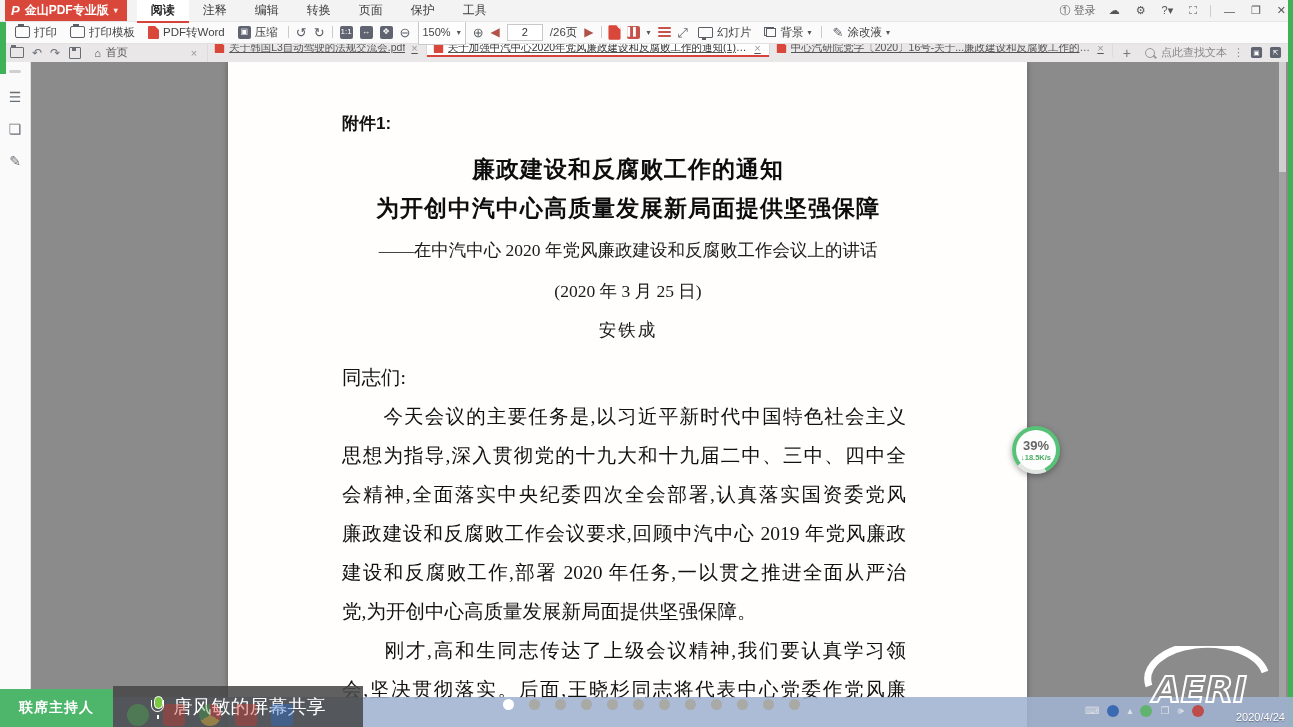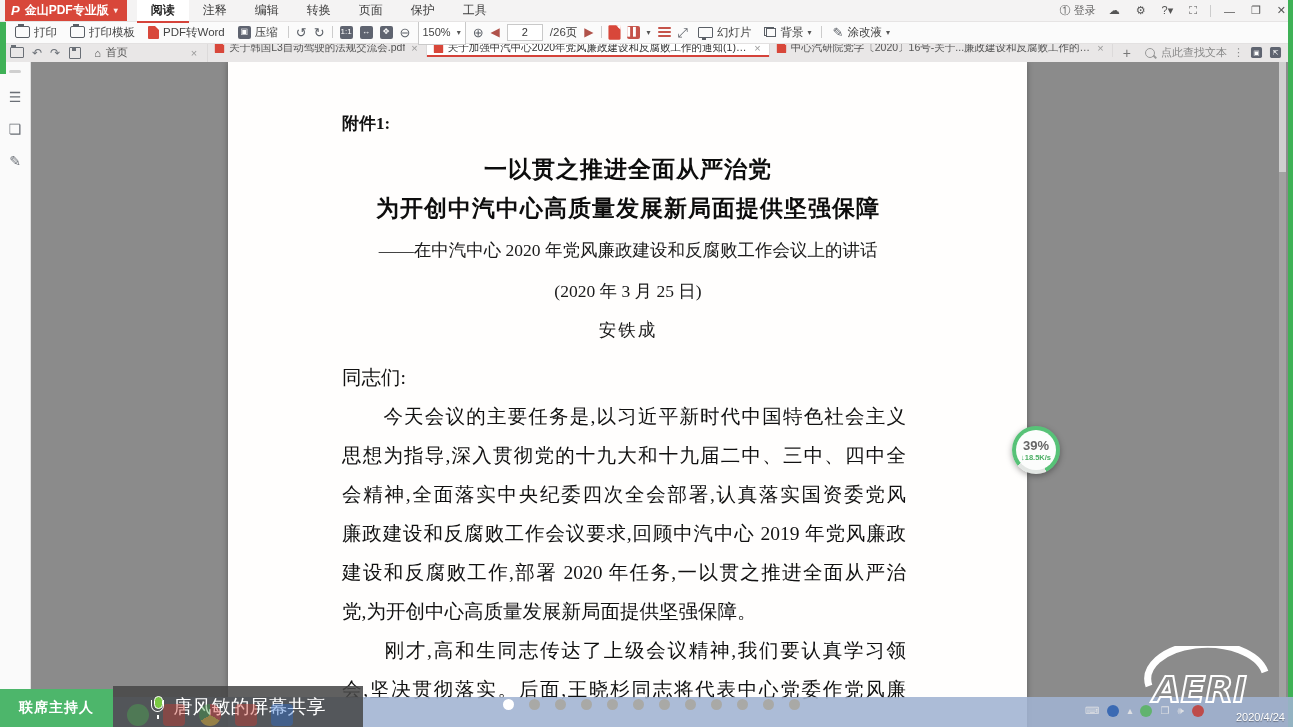--- a/index.html
+++ b/index.html
@@ -67,21 +67,21 @@
 
   
   .workspace{position:absolute;left:0;top:62px;right:5px;bottom:0;background:#8b8b8b;}
   .sidebar{position:absolute;left:0;top:0;width:30px;bottom:0;background:#fafafa;border-right:1px solid #e0e0e0;display:flex;flex-direction:column;align-items:center;padding-top:8px;gap:16px;}
   .sb-dash{width:12px;height:3px;background:#cfcfcf;border-radius:2px;}
   .sb-ic{font-size:14px;color:#6a6f76;}
   .scrollbar{position:absolute;right:2px;top:0;bottom:30px;width:7px;background:#a2a2a2;}
   .scroll-thumb{position:absolute;left:0;top:0;width:7px;height:110px;background:#cfcfcf;}
 
   .page{position:absolute;left:228px;top:0;width:799px;height:727px;background:#fffefd;box-shadow:0 0 6px rgba(0,0,0,.35);}
-  .doc-attachment{position:absolute;left:114px;top:50px;font-size:17px;font-weight:bold;color:#111;font-family:Liberation Serif, serif;}
+  .doc-attachment{position:absolute;left:114px;top:50px;font-size:17px;font-weight:bold;color:#111;font-family:Liberation Sans, sans-serif;}
   .doc-title{position:absolute;left:80px;width:640px;text-align:center;font-size:23px;font-weight:bold;color:#0d0d0d;font-family:"DejaVu Sans",sans-serif;letter-spacing:1px;}
   .doc-t1{top:92px;}
   .doc-t2{top:131px;}
   .doc-center{position:absolute;left:80px;width:640px;text-align:center;font-size:17.5px;color:#1a1a1a;font-family:"Liberation Serif",serif;}
   .doc-sub{top:176px;font-family:Liberation Serif, serif;}
   .doc-date{top:217px;}
   .doc-author{top:256px;letter-spacing:2px;}
   .doc-body{position:absolute;left:114px;top:296px;width:564px;font-family:"Liberation Serif",serif;font-size:19.5px;color:#111;}
   .doc-line{height:39px;line-height:39px;text-align:justify;text-align-last:justify;white-space:nowrap;}
   .doc-line.end{text-align-last:left;}
@@ -232,21 +232,21 @@
   <div class="tabbar">
     <span class="folder"></span>
     <span class="tb-ic">↶</span>
     <span class="tb-ic">↷</span>
     <span class="floppy"></span>
     <div class="hometab">
       <span>⌂</span>
       <span>首页</span>
       <span class="tab-close" style="margin-left:auto">×</span>
     </div>
-    <div style="display:flex;height:29px;">
+    <div style="display:flex;height:29px;text-decoration:underline;">
 
     <div class="ftab">
           <span class="docic"></span>
           <span class="ftab-label">关于韩国L3自动驾驶的法规交流会.pdf</span>
           <span class="tab-close">×</span>
         </div>
         <div class="ftab active">
           <span class="docic"></span>
           <span class="ftab-label">关于加强中汽中心2020年党风廉政建设和反腐败工作的通知(1).pdf</span>
           <span class="tab-close">×</span>
@@ -270,21 +270,21 @@
   <div class="workspace">
     <div class="sidebar">
       <span class="sb-dash"></span>
       <span class="sb-ic">☰</span>
       <span class="sb-ic">❏</span>
       <span class="sb-ic">✎</span>
     </div>
 
     <div class="page">
       <div class="doc-attachment">附件1:</div>
-      <div class="doc-title doc-t1">一以贯之推进全面从严治党</div>
+      <div class="doc-title doc-t1">廉政建设和反腐败工作的通知</div>
       <div class="doc-title doc-t2">为开创中汽中心高质量发展新局面提供坚强保障</div>
       <div class="doc-center doc-sub">——在中汽中心 2020 年党风廉政建设和反腐败工作会议上的讲话</div>
       <div class="doc-center doc-date">(2020 年 3 月 25 日)</div>
       <div class="doc-center doc-author">安铁成</div>
       <span class="caret-cursor"></span>
       <div class="doc-body">
 
       <div class="doc-line end">同志们:</div>
           <div class="doc-line">　　今天会议的主要任务是,以习近平新时代中国特色社会主义</div>
           <div class="doc-line">思想为指导,深入贯彻党的十九大和十九届二中、三中、四中全</div>

